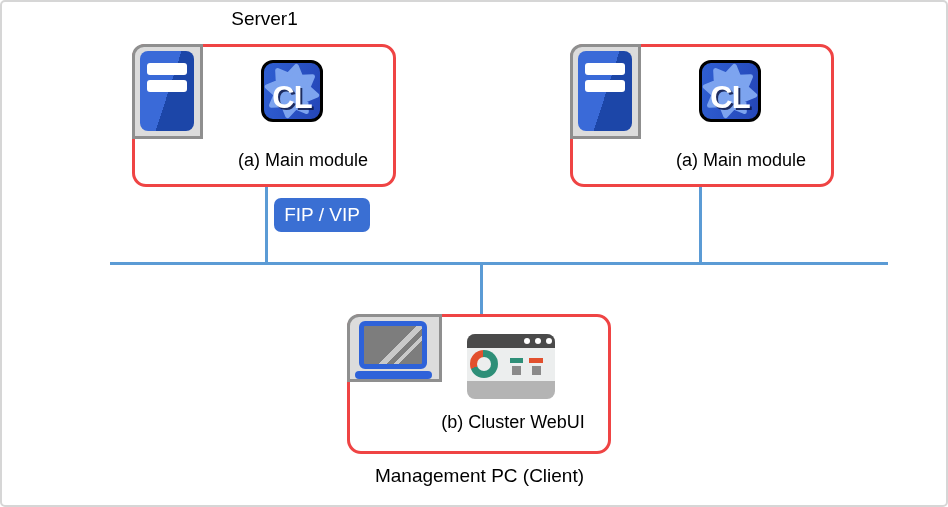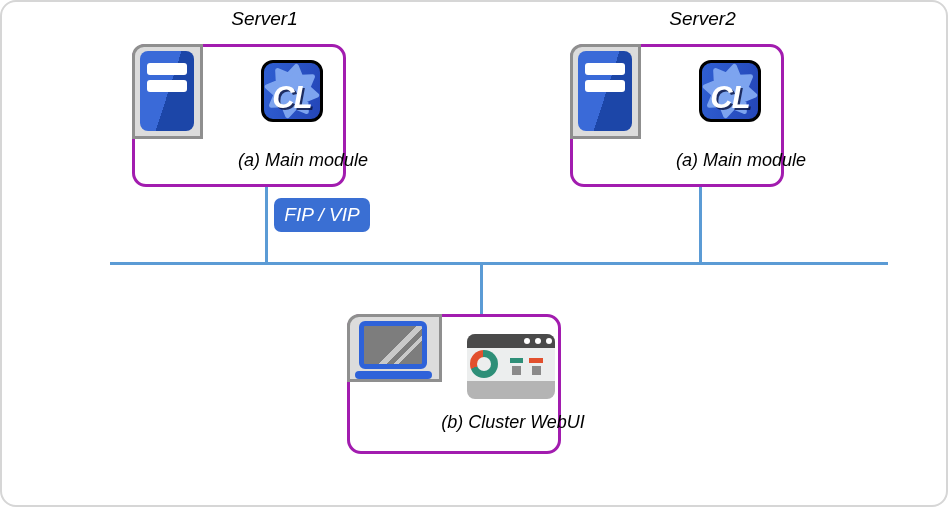--- a/index.html
+++ b/index.html
@@ -1,25 +1,25 @@
 <!DOCTYPE html>
 <html><head>
 <meta charset="utf-8">
 <style>
   html,body { margin:0; padding:0; background:#fff; }
   .canvas {
     position:relative; width:948px; height:507px; box-sizing:border-box;
-    background:#ffffff; border:2px solid #d6d6d6; border-radius:16px;
-    font-family:"Liberation Sans", sans-serif; color:#000; overflow:hidden;font-style:italic;
+    background:#ffffff; border:2px solid #d6d6d6; border-radius:5px;
+    font-family:"Liberation Sans", sans-serif; color:#000; overflow:hidden;
   }
   .abs { position:absolute; }
   .group-title { font-size:19px; text-align:center; }
   .node-box {
-    position:absolute; width:214px; height:143px; box-sizing:border-box;
-    background:#fff; border:3px solid #a21caf; border-radius:14px;
+    position:absolute; width:264px; height:143px; box-sizing:border-box;
+    background:#fff; border:3px solid #ef4444; border-radius:14px;
   }
   .icon-tray {
     position:absolute; box-sizing:border-box;
     background:#dcdcdc; border:3px solid #8f8f8f; border-radius:12px 0 0 0;
   }
   
   .server-tower {
     position:absolute; width:54px; height:80px; border-radius:8px;
     background:linear-gradient(108deg, #3a6ad8 0%, #3a6ad8 52%, #1c46a8 52%, #1c46a8 100%);
   }
@@ -99,21 +99,20 @@
     </div>
   </div>
 
   <div class="cl-icon" style="left:259px; top:58px;">
     <svg class="cl-gear" width="58" height="58" viewBox="0 0 60 60">
       <path d="M55.6,34.5 L44.3,39.1 L44.9,51.3 L33.7,46.6 L25.5,55.6 L20.9,44.3 L8.7,44.9 L13.4,33.7 L4.4,25.5 L15.7,20.9 L15.1,8.7 L26.3,13.4 L34.5,4.4 L39.1,15.7 L51.3,15.1 L46.6,26.3 Z" fill="#7da4ef" stroke="#7da4ef" stroke-width="5" stroke-linejoin="round"></path>
     </svg>
     <div class="cl-text">CL</div>
   </div>
 
-  <div class="group-title abs" style="left:568px; top:6px; width:265px;">Server2</div>
 
   <div class="node-box" style="left:568px; top:42px;">
     <div class="node-caption" style="left:69px; top:103px; width:198px;">(a) Main module</div>
   </div>
 
   <div class="icon-tray" style="left:568px; top:42px; width:71px; height:95px;">
     <div class="server-tower" style="left:5px; top:4px;">
       <div class="tower-bar" style="top:12px;"></div>
       <div class="tower-bar" style="top:29px;"></div>
     </div>
@@ -146,14 +145,15 @@
       <div class="donut">
         <div class="donut-hole"></div>
       </div>
       <div class="mini-bar" style="left:43px; width:13px; background:#2e8f78;"></div>
       <div class="mini-sq" style="left:45px;"></div>
       <div class="mini-bar" style="left:62px; width:14px; background:#e2502e;"></div>
       <div class="mini-sq" style="left:65px;"></div>
     </div>
   </div>
 
+  <div class="group-title abs" style="left:345px; top:463px; width:265px;">Management PC (Client)</div>
 
 </div>
 
 </body></html>

